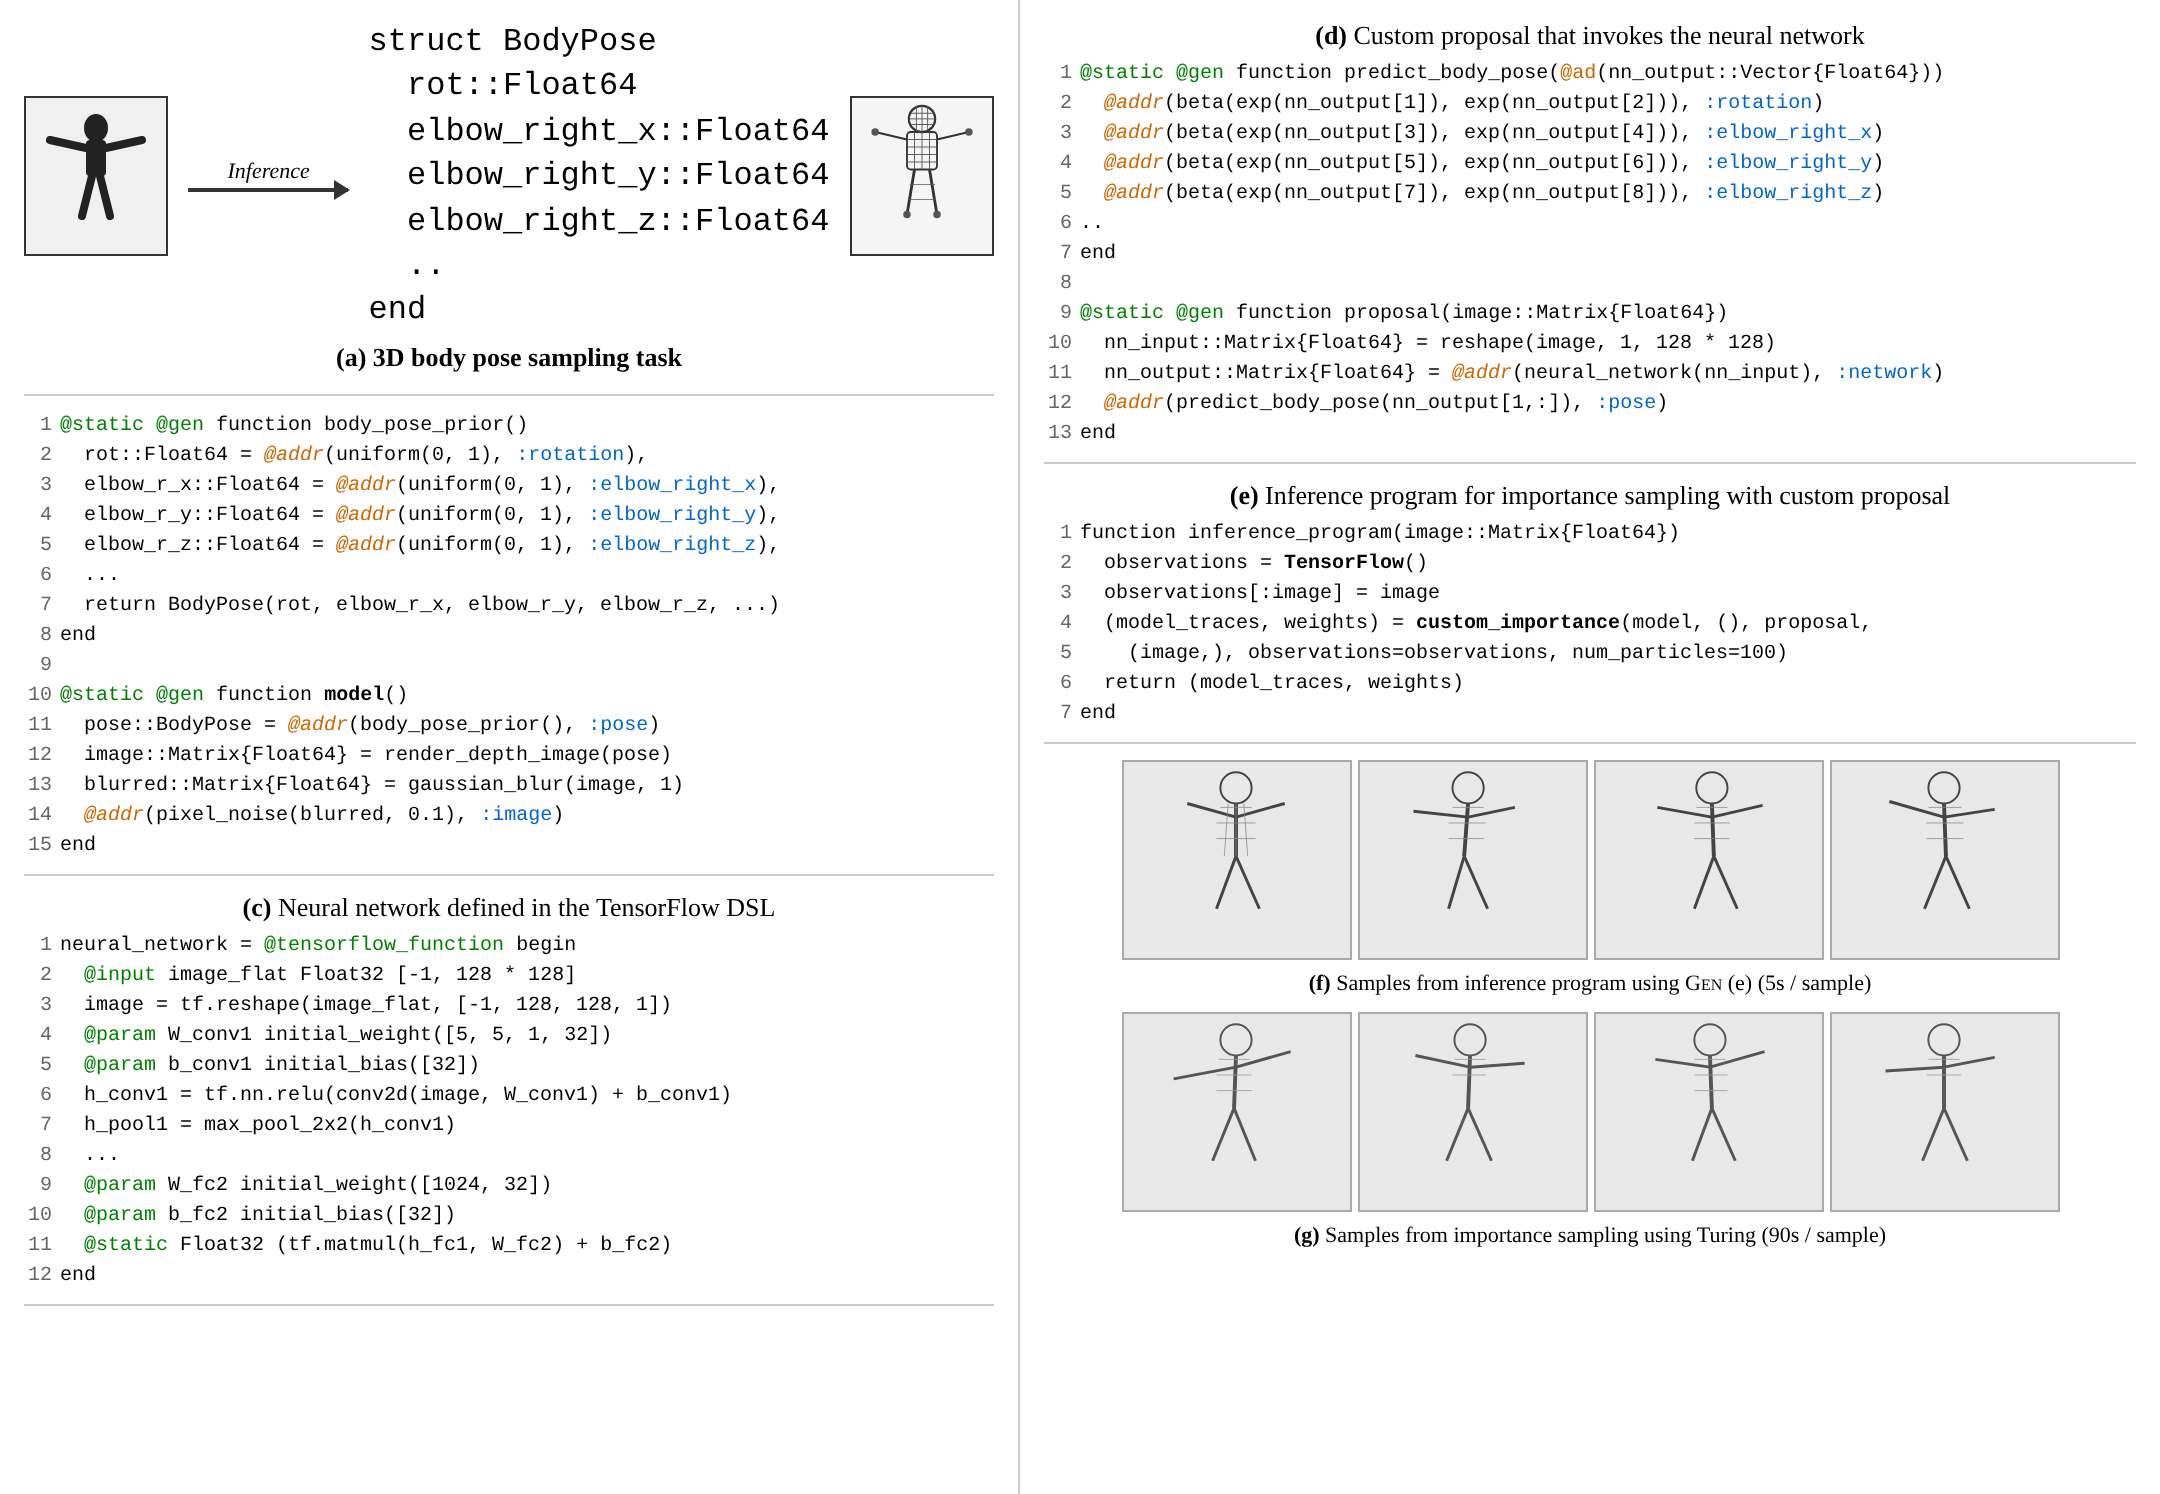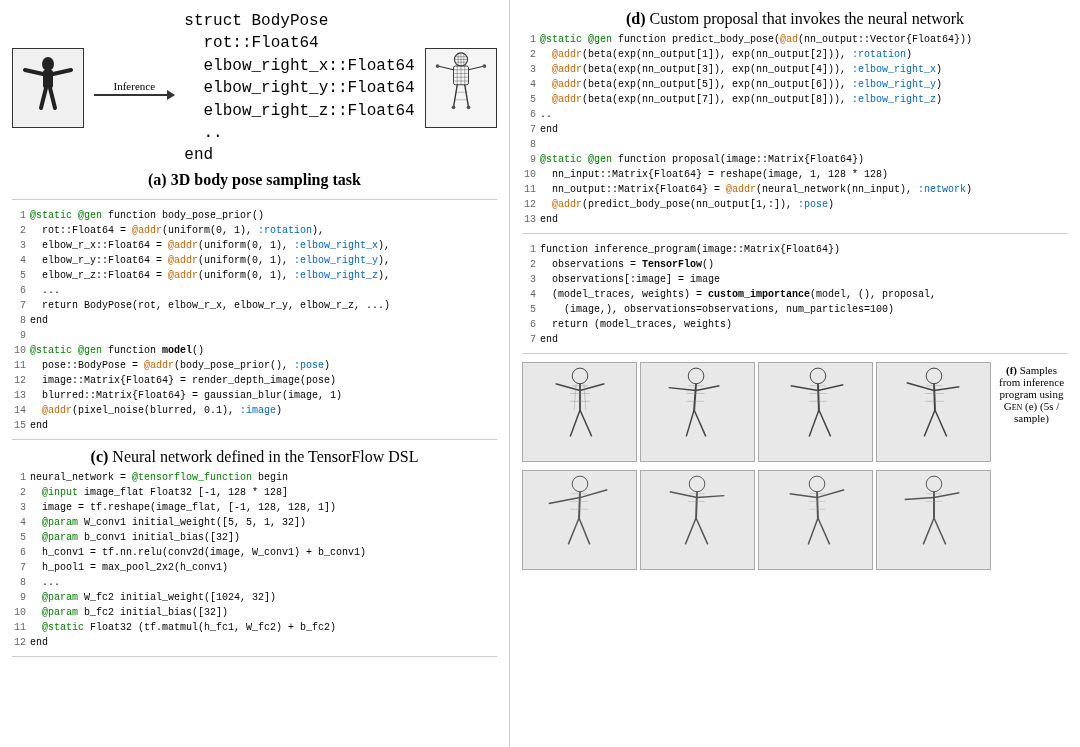--- a/index.html
+++ b/index.html
@@ -25,21 +25,21 @@
     .right-panel {
       width: 570px;
       padding: 10px 12px;
       display: flex;
       flex-direction: column;
       gap: 8px;
     }
 
     .section-title {
       text-align: center;
-      font-size: 16px;
+      font-size: 13px;
       font-weight: normal;
       margin-bottom: 4px;
     }
     .section-title strong {
       font-weight: bold;
     }
 
     
     .panel-a {
       display: flex;
@@ -65,20 +65,21 @@
       position: relative;
     }
     .arrow-box {
       display: flex;
       flex-direction: column;
       align-items: center;
       gap: 2px;
     }
     .inference-label {
       font-size: 11px;
+      font-style: italic;
     }
     .arrow-line {
       width: 80px;
       height: 2px;
       background: #333;
       position: relative;
     }
     .arrow-line::after {
       content: '';
       position: absolute;
@@ -120,21 +121,21 @@
     .line-num {
       color: #666;
       display: inline-block;
       width: 14px;
       text-align: right;
       margin-right: 4px;
       user-select: none;
     }
     .kw-green { color: #008000; }
     .kw-orange { color: #cc6600; }
-    .addr { color: #cc6600; }
+    .addr { color: #cc6600; font-style: italic; }
     .comment-addr { color: #0066cc; }
     .bold-kw { font-weight: bold; }
 
     
     .image-grid {
       display: flex;
       gap: 3px;
       justify-content: center;
     }
     .pose-image {
@@ -152,21 +153,21 @@
       text-align: center;
       font-size: 11px;
       margin-top: 2px;
     }
     .caption-line .bold-letter {
       font-weight: bold;
     }
 
     .panels-fg {
       display: flex;
-      flex-direction: row;
+      flex-direction: column;
       gap: 4px;
     }
   </style>
 </head>
 <body>
 
 <div class="left-panel">
 
   <div class="panel-a">
     <div class="panel-a-content">
@@ -294,20 +295,23 @@
 <span class="line-num">7</span>end
 <span class="line-num">8</span>
 <span class="line-num">9</span><span class="kw-green">@static</span> <span class="kw-green">@gen</span> function proposal(image::Matrix{Float64})
 <span class="line-num">10</span>  nn_input::Matrix{Float64} = reshape(image, 1, 128 * 128)
 <span class="line-num">11</span>  nn_output::Matrix{Float64} = <span class="addr">@addr</span>(neural_network(nn_input), <span class="comment-addr">:network</span>)
 <span class="line-num">12</span>  <span class="addr">@addr</span>(predict_body_pose(nn_output[1,:]), <span class="comment-addr">:pose</span>)
 <span class="line-num">13</span>end</div>
   </div>
 
   <div class="code-block-container">
+    <div class="section-title">
+      <strong>(e)</strong> Inference program for importance sampling with custom proposal
+    </div>
     <div class="code-block"><span class="line-num">1</span>function inference_program(image::Matrix{Float64})
 <span class="line-num">2</span>  observations = <span class="bold-kw">TensorFlow</span>()
 <span class="line-num">3</span>  observations[:image] = image
 <span class="line-num">4</span>  (model_traces, weights) = <span class="bold-kw">custom_importance</span>(model, (), proposal,
 <span class="line-num">5</span>    (image,), observations=observations, num_particles=100)
 <span class="line-num">6</span>  return (model_traces, weights)
 <span class="line-num">7</span>end</div>
   </div>
 
   <div class="panels-fg">
@@ -421,15 +425,18 @@
           <line x1="40" y1="18" x2="40" y2="45" stroke="#555" stroke-width="2"></line>
           <line x1="40" y1="24" x2="10" y2="26" stroke="#555" stroke-width="1.5"></line>
           <line x1="40" y1="24" x2="66" y2="19" stroke="#555" stroke-width="1.5"></line>
           <line x1="40" y1="45" x2="29" y2="72" stroke="#555" stroke-width="1.5"></line>
           <line x1="40" y1="45" x2="52" y2="72" stroke="#555" stroke-width="1.5"></line>
           <line x1="32" y1="20" x2="48" y2="20" stroke="#999" stroke-width="0.4"></line>
           <line x1="31" y1="28" x2="49" y2="28" stroke="#999" stroke-width="0.4"></line>
         </svg>
       </div>
     </div>
+    <div class="caption-line">
+      <span class="bold-letter">(g)</span> Samples from importance sampling using Turing (90s / sample)
+    </div>
   </div>
 
 </div>
 
 </body></html>

